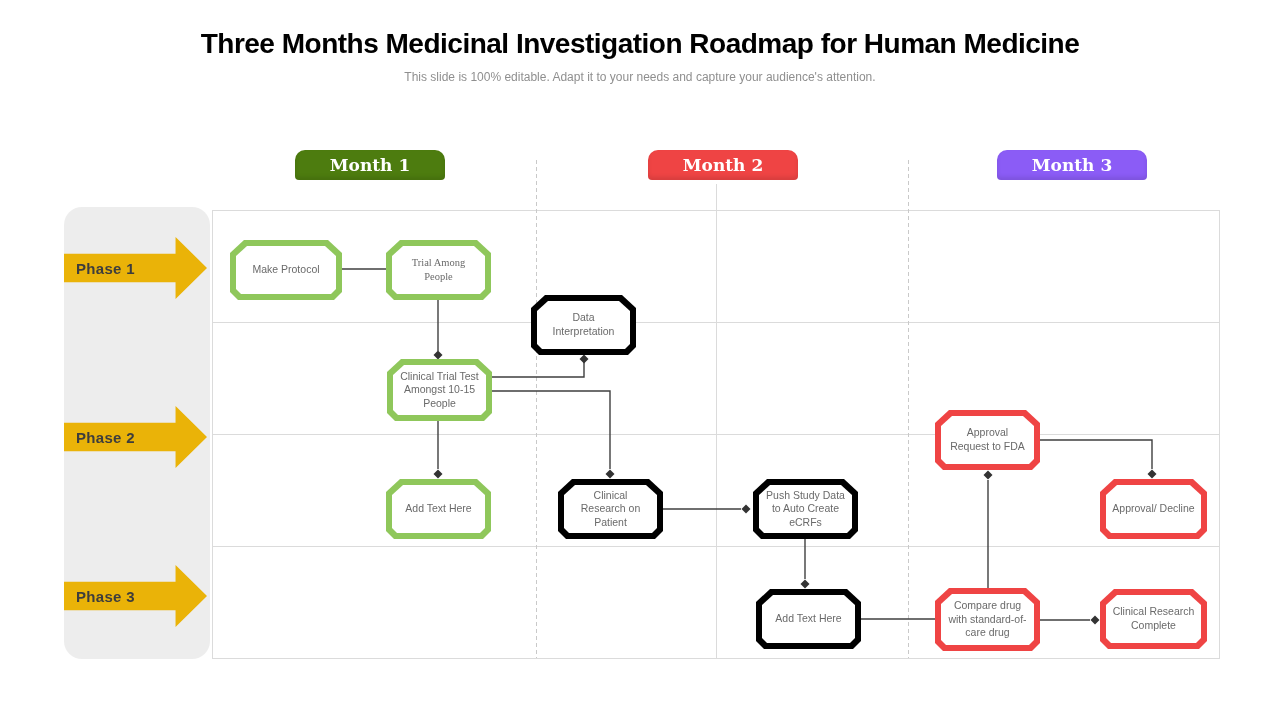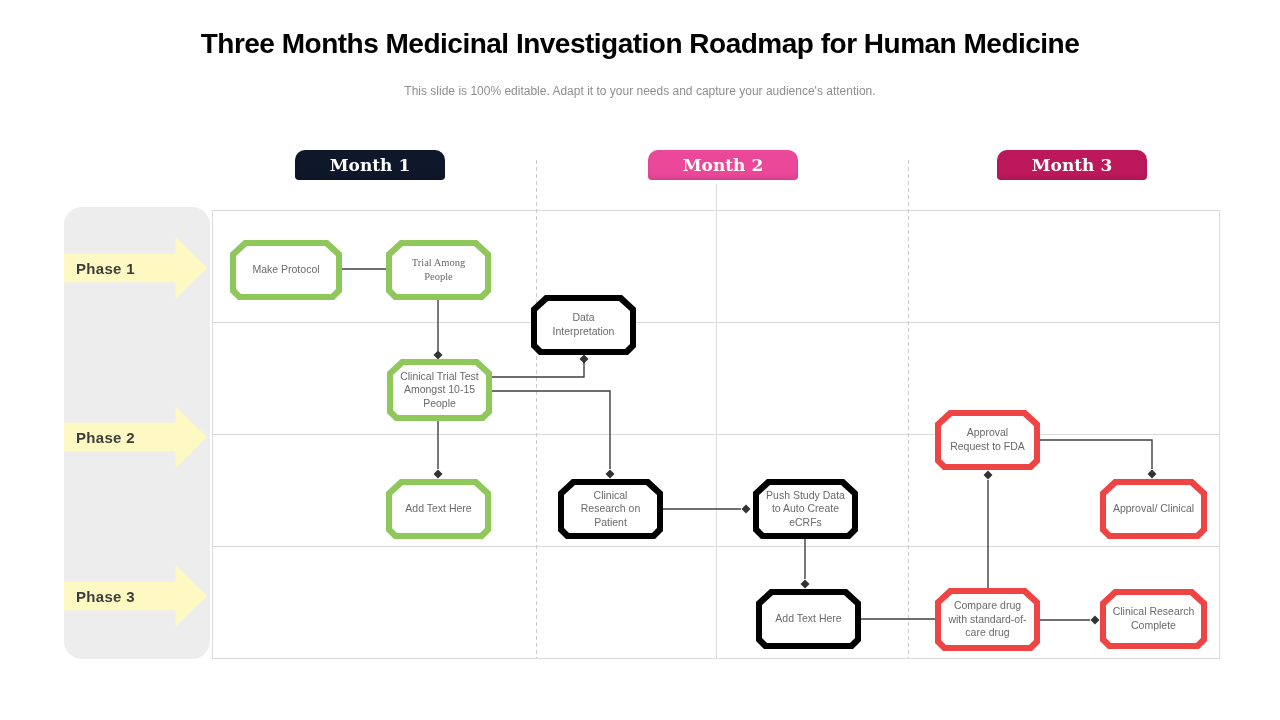--- a/index.html
+++ b/index.html
@@ -5,40 +5,40 @@
   html,body{margin:0;padding:0;background:#fff;}
   .slide{
     position:relative;width:1280px;height:683px;background:#ffffff;overflow:hidden;
     font-family:"Liberation Sans","DejaVu Sans",sans-serif;
   }
   .title{
     position:absolute;left:0;top:28px;width:100%;text-align:center;
     font-size:28px;font-weight:bold;color:#000;letter-spacing:-0.5px;margin:0;
   }
   .subtitle{
-    position:absolute;left:0;top:84px;width:100%;text-align:center;
+    position:absolute;left:0;top:70px;width:100%;text-align:center;
     font-size:12px;color:#8f8f8f;margin:0;
   }
   
   .tab{
     position:absolute;top:150px;width:150px;height:30px;border-radius:10px 10px 4px 4px;
     display:flex;align-items:center;justify-content:center;
     font-family:"DejaVu Serif","Liberation Serif",serif;font-weight:bold;
     font-size:17px;color:#ffffff;box-shadow:inset 0 -3px 4px rgba(0,0,0,0.10);
   }
-  .tab.m1{left:295px;background:#0f172a;}
-  .tab.m2{left:648px;background:#ec4899;}
-  .tab.m3{left:997px;background:#be185d;text-align:center;}
+  .tab.m1{left:295px;background:#4d7c0f;}
+  .tab.m2{left:648px;background:#ef4444;}
+  .tab.m3{left:997px;background:#8b5cf6;text-align:center;}
   
   .rail{
     position:absolute;left:64px;top:207px;width:146px;height:452px;
     background:#EDEDED;border-radius:18px;
   }
   .phase-arrow{
-    position:absolute;left:64px;width:143px;height:62px;background:#fef9c3;
+    position:absolute;left:64px;width:143px;height:62px;background:#eab308;
     clip-path:polygon(0 27%,78% 27%,78% 0,100% 50%,78% 100%,78% 73%,0 73%);
     display:flex;align-items:center;padding-left:12px;box-sizing:border-box;
     font-size:15px;font-weight:bold;color:#3d3d3d;letter-spacing:0.3px;
   }
   .phase-arrow.p1{top:237px;}
   .phase-arrow.p2{top:406px;}
   .phase-arrow.p3{top:565px;}
   
   .node{
     position:absolute;width:105px;height:60px;
@@ -145,21 +145,21 @@
   <div class="node lg" style="left:386px;top:479px;">
     <div class="inner">Add Text Here</div>
   </div>
   <div class="node dg" style="left:558px;top:479px;">
     <div class="inner">Clinical Research on Patient</div>
   </div>
   <div class="node dg" style="left:753px;top:479px;">
     <div class="inner">Push Study Data to Auto Create eCRFs</div>
   </div>
   <div class="node cy" style="left:1100px;top:479px;width:107px;">
-    <div class="inner">Approval/ Clinical</div>
+    <div class="inner">Approval/ Decline</div>
   </div>
   <div class="node dg" style="left:756px;top:589px;">
     <div class="inner">Add Text Here</div>
   </div>
   <div class="node cy" style="left:935px;top:588px;height:63px;">
     <div class="inner">Compare drug with standard-of-care drug</div>
   </div>
   <div class="node cy" style="left:1100px;top:589px;width:107px;">
     <div class="inner">Clinical Research Complete</div>
   </div>

